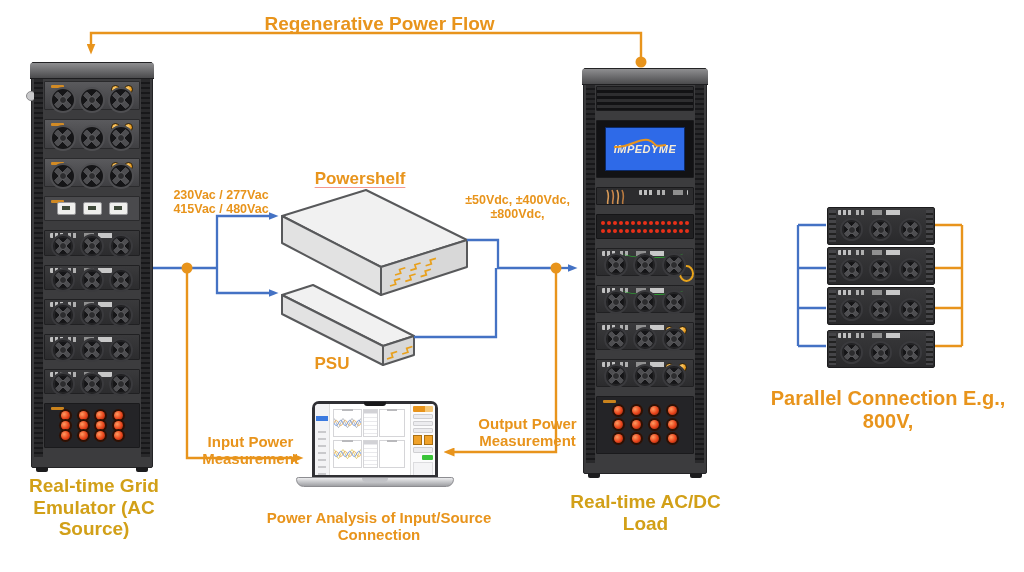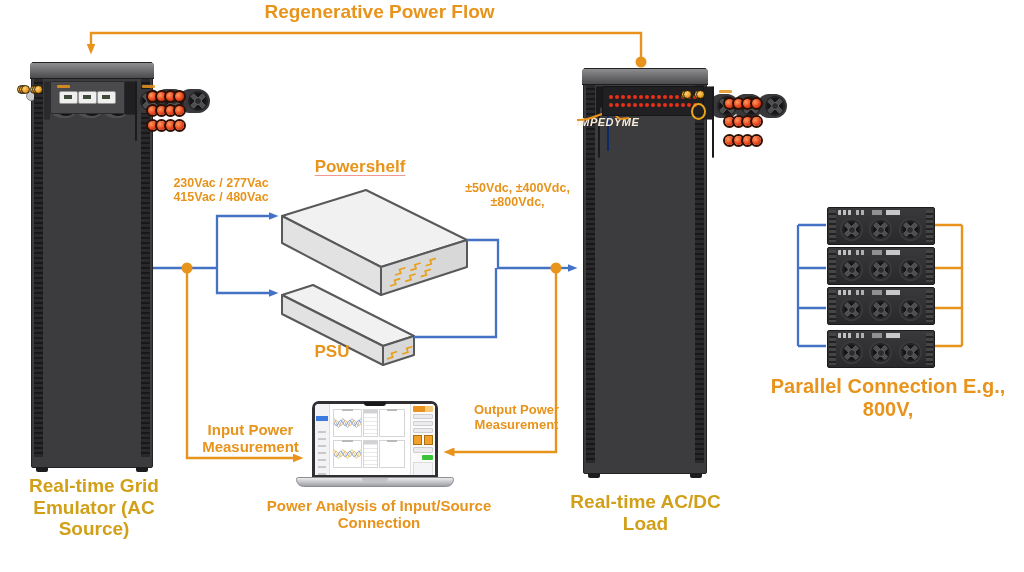--- a/index.html
+++ b/index.html
@@ -1,30 +1,30 @@
 <!DOCTYPE html>
 <html><head>
 <meta charset="utf-8">
 <style>
   html,body{margin:0;padding:0;background:#fff;}
   #canvas{position:relative;width:1024px;height:572px;background:#fff;overflow:hidden;
           font-family:"Liberation Sans",sans-serif;}
   .abs{position:absolute;}
   .lbl{position:absolute;font-weight:bold;text-align:center;line-height:1.14;}
-  .orange{color:#E8941C;}
+  .orange{color:#E8941C;margin-top:12px;}
   .gold{color:#D2A018;}
 
   
   .rack{position:absolute;background:#3c3c3e;border:1px solid #232325;border-radius:2px;}
   .rack-cap{position:absolute;left:-2px;right:-2px;top:0;height:15px;
             background:linear-gradient(#8e8e90,#4b4b4d);border-bottom:1px solid #1d1d1f;border-radius:2px 2px 0 0;}
   .rail{position:absolute;top:16px;bottom:10px;width:9px;background:#29292b;
         background-image:repeating-linear-gradient(to bottom,transparent 0 3px,#18181a 3px 5px);}
   .rail.l{left:2px}.rail.r{right:2px}
-  .mods{position:absolute;left:12px;right:12px;top:18px;bottom:10px;display:flex;gap:0;}
+  .mods{position:absolute;left:12px;right:12px;top:18px;bottom:10px;display:flex;flex-direction:column;gap:9px;}
   .mod{position:relative;border-radius:1px;}
   .mod.light{background:linear-gradient(#5a5a5d,#3f3f42);border:1px solid #2a2a2c;}
   .mod.dark{background:linear-gradient(#3a3a3c,#2c2c2e);border:1px solid #202022;}
   .mod.disp{background:#4a4a4d;border:1px solid #2a2a2c;display:flex;align-items:center;justify-content:space-around;padding:0 8px;}
   .mod.conn{background:#242427;border:1px solid #1a1a1c;}
   .mod.vent{background:repeating-linear-gradient(to bottom,#2e2e30 0 3px,#121214 3px 6px);border:1px solid #1a1a1c;}
   .mod.screenmod{background:#121214;border:1px solid #1a1a1c;}
   .mod.wiremod{background:#2c2c2e;border:1px solid #1a1a1c;overflow:hidden;}
   .mod.patch{background:#202022;border:1px solid #151517;display:flex;flex-direction:column;justify-content:center;gap:4px;padding:2px 6px;}
   .spacer{flex:1;}
@@ -485,21 +485,21 @@
 
   <div class="lbl orange" style="left:300px;top:157px;width:120px;font-size:17px;text-decoration:underline;text-decoration-color:#F4978E;text-underline-offset:3px">Powershelf</div>
 
   <div class="lbl orange" style="left:301px;top:342px;width:62px;font-size:17px">PSU</div>
 
   <div class="lbl orange" style="left:193px;top:421px;width:115px;font-size:15px">
     <div>Input Power</div>
     <div>Measurement</div>
   </div>
 
-  <div class="lbl orange" style="left:458px;top:403px;width:117px;font-size:13px">
+  <div class="lbl orange" style="left:469px;top:403px;width:117px;font-size:15px">
     <div>Output Power</div>
     <div>Measurement</div>
   </div>
 
   <div class="lbl orange" style="left:243px;top:497px;width:272px;font-size:15px">
     <div>Power Analysis of Input/Source</div>
     <div>Connection</div>
   </div>
 
   <div class="lbl gold" style="left:568px;top:491px;width:155px;font-size:19px">

